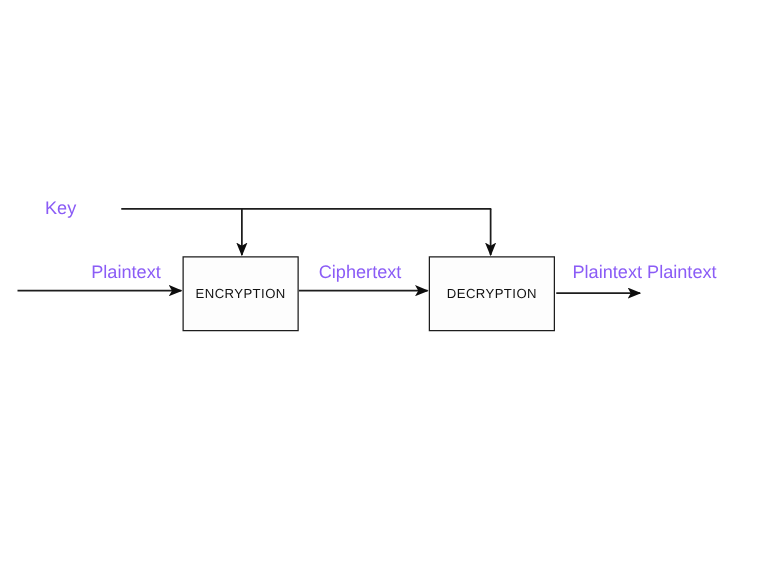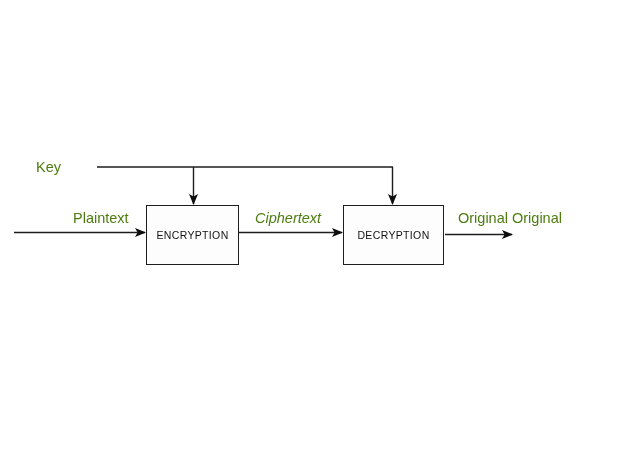--- a/index.html
+++ b/index.html
@@ -35,29 +35,29 @@
     font-family: "Liberation Sans", sans-serif;
     font-size: 10.5px;
     letter-spacing: 0.35px;
     color: #111111;
     white-space: nowrap;
   }
   .edge-label {
     position: absolute;
     font-family: "Liberation Sans", sans-serif;
     font-size: 14.5px;
-    color: #4d7c0f;
+    color: #8b5cf6;
     white-space: nowrap;
     line-height: 1;
   }
   #box-encryption { left: 146px; top: 205px; width: 93px; height: 60px; }
   #box-decryption { left: 343px; top: 205px; width: 101px; height: 60px; }
   #label-key            { left: 36px;  top: 160px; }
   #label-plaintext      { left: 37px;  top: 211px; margin-left: 36px; }
-  #label-ciphertext     { left: 255px; top: 211px; font-style: italic; }
+  #label-ciphertext     { left: 255px; top: 211px; }
   #label-original-plaintext { left: 458px; top: 211px; }
 </style>
 </head>
 <body>
 
 <div id="canvas">
 
   <svg id="diagram-svg" viewBox="0 0 620 462" xmlns="http://www.w3.org/2000/svg">
     <defs>
       <marker id="arrow-head" markerWidth="11" markerHeight="9" refX="10" refY="4.5" orient="auto" markerUnits="userSpaceOnUse">
@@ -85,15 +85,15 @@
   <div class="node-box" id="box-encryption">
     <span class="node-label">ENCRYPTION</span>
   </div>
 
   <div class="edge-label" id="label-key">Key</div>
 
   <div class="edge-label" id="label-plaintext">Plaintext</div>
 
   <div class="edge-label" id="label-ciphertext">Ciphertext</div>
 
-  <div class="edge-label" id="label-original-plaintext">Original Original</div>
+  <div class="edge-label" id="label-original-plaintext">Plaintext Plaintext</div>
 
 </div>
 
 </body></html>

